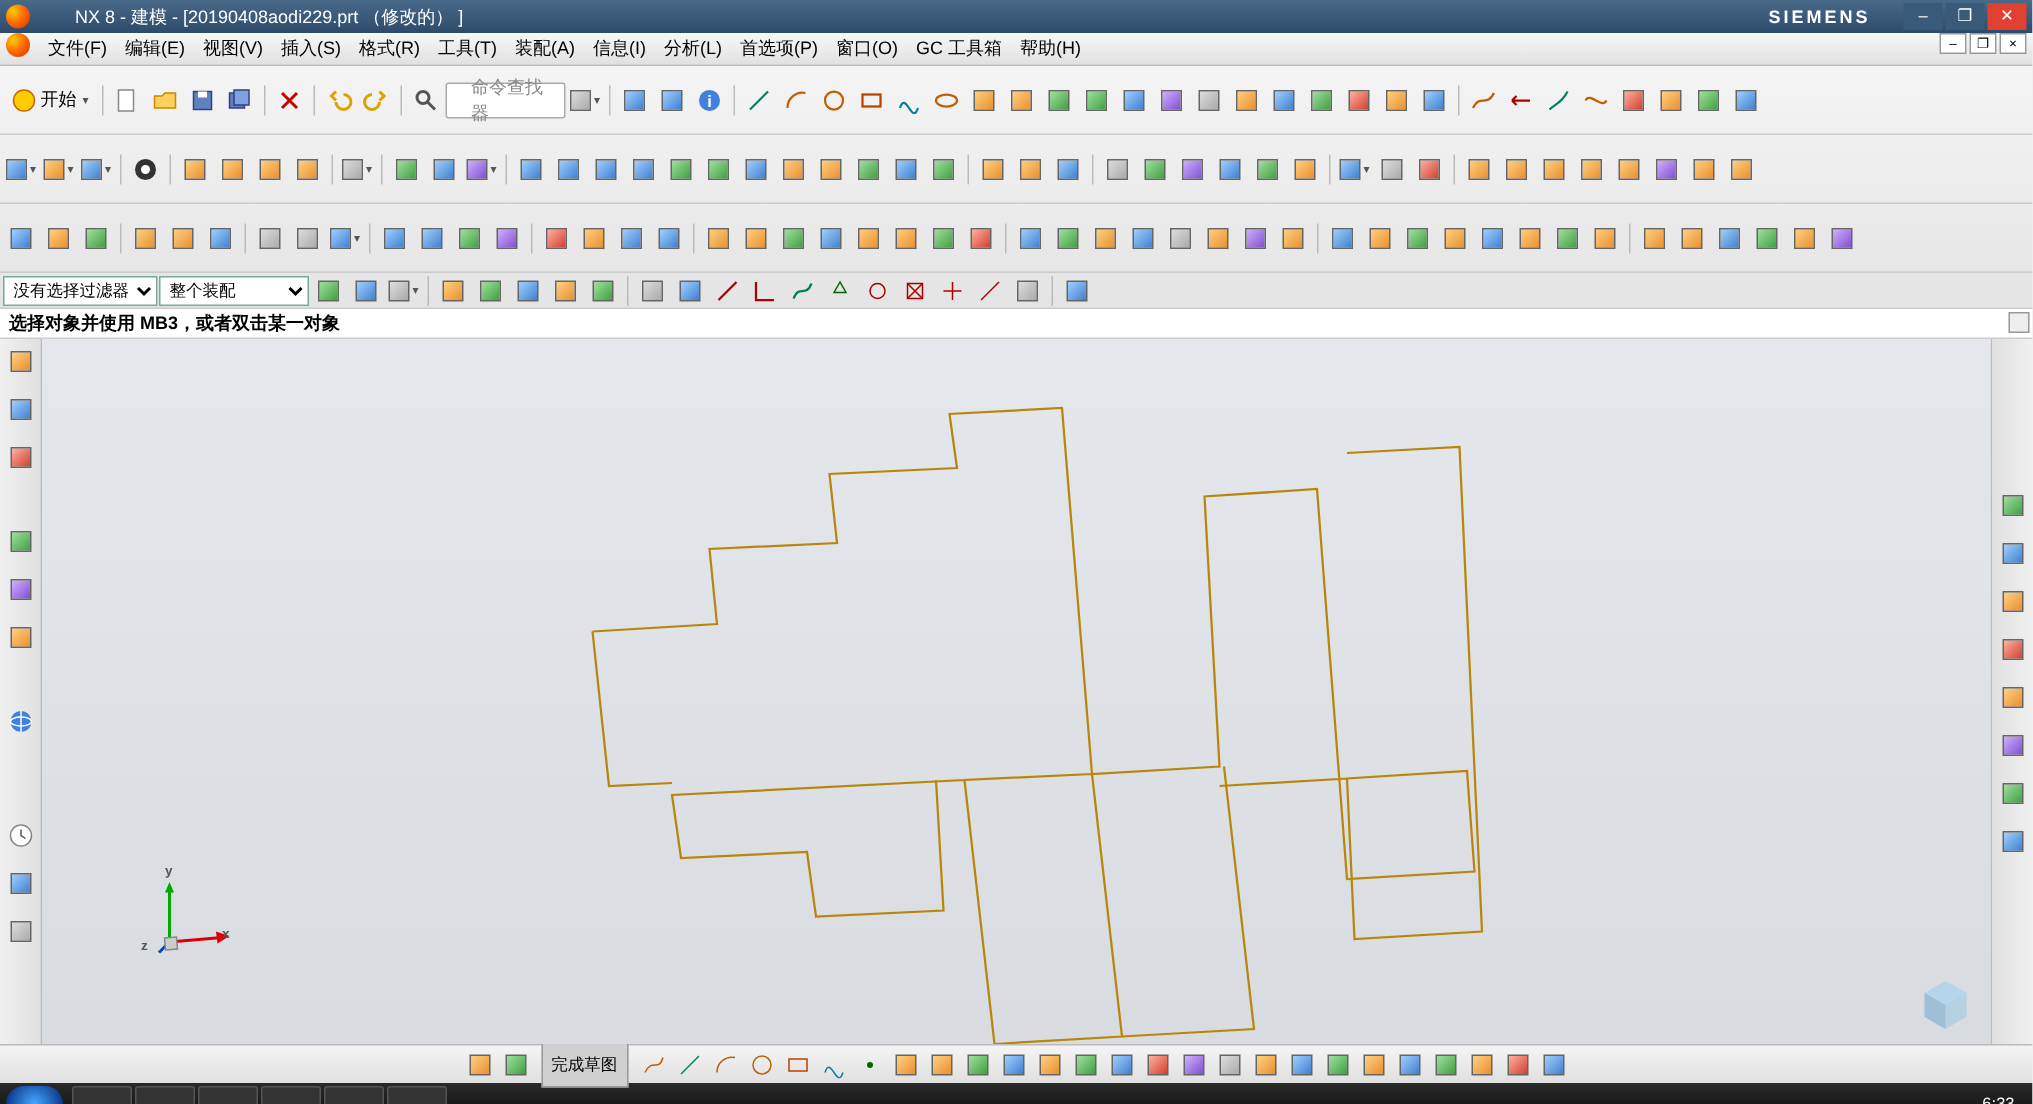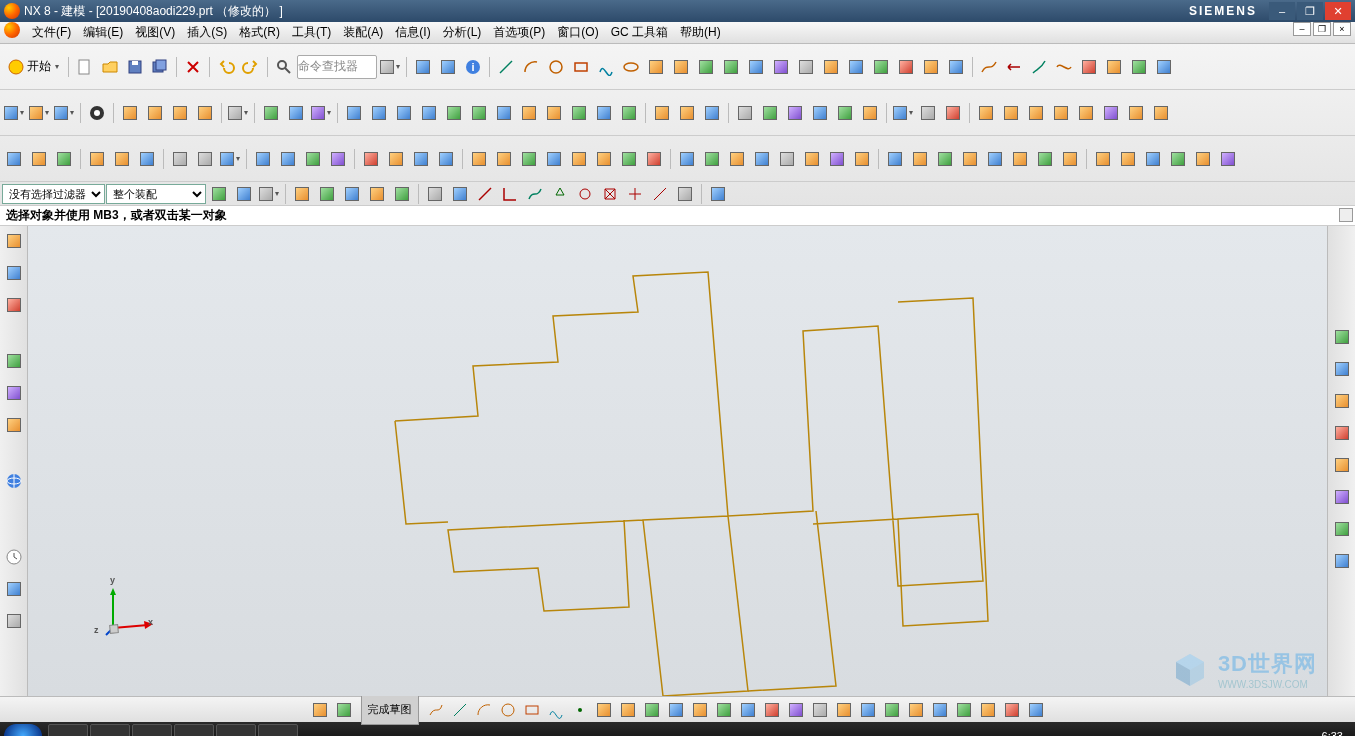--- a/index.html
+++ b/index.html
@@ -1,23 +1,23 @@
 <!DOCTYPE html>
 <html><head>
 <meta charset="utf-8">
 <style>
 * { margin: 0; padding: 0; box-sizing: border-box; font-family: "Microsoft YaHei", SimSun, Arial, sans-serif; }
 body { width: 1355px; height: 736px; overflow: hidden; background: #f0f0f0; font-size: 12px; }
 
 
 .titlebar { height: 22px; background: linear-gradient(#4a6a8a, #2d4a6a); color: #fff; display: flex; align-items: center; padding: 0 4px; }
 .titlebar .logo { width: 16px; height: 16px; background: radial-gradient(circle at 30% 30%, #ffcc00, #ff6600 50%, #cc3300); border-radius: 50%; margin-right: 4px; }
-.titlebar .title { flex: 0 0 auto; font-size: 12px; }
+.titlebar .title { flex: 0 0 auto; font-size: 12px; margin-left: 26px; }
 .titlebar .spacer { flex: 1; }
-.titlebar .brand { font-weight: bold; letter-spacing: 2px; margin-right: 10px; }
+.titlebar .brand { font-weight: bold; letter-spacing: 2px; margin-right: 20px; }
 .titlebar .winbtn { width: 26px; height: 18px; background: #3a5a7a; margin-left: 2px; text-align: center; line-height: 18px; color: #fff; font-size: 11px; cursor: pointer; }
 .titlebar .winbtn.close { background: #e04030; }
 
 
 .menubar { height: 22px; background: linear-gradient(#f8f8f8, #e0e0e0); border-bottom: 1px solid #bbb; display: flex; align-items: flex-start; padding: 0 4px; }
 .menubar .logo { width: 16px; height: 16px; background: radial-gradient(circle at 30% 30%, #ffcc00, #ff6600 50%, #cc3300); border-radius: 50%; margin-right: 6px; }
 .menubar .menu { padding: 0 6px; height: 100%; display: flex; align-items: center; cursor: pointer; font-size: 12px; }
 .menubar .winbtns { margin-left: auto; display: flex; }
 .menubar .winbtns .wb { width: 18px; height: 14px; border: 1px solid #999; margin-left: 2px; font-size: 9px; text-align: center; line-height: 12px; background: #fff; cursor: pointer; }
 
@@ -177,21 +177,21 @@
           <path d="M11 3l3 3-3 3" fill="none" stroke="#e0a000" stroke-width="2"></path>
         </svg>
       </div>
   <div class="tsep"></div>
   <div class="tbtn">
         <svg class="ticon" viewBox="0 0 18 18">
           <circle cx="7" cy="7" r="4" fill="none" stroke="#555" stroke-width="2"></circle>
           <path d="M10 10l5 5" stroke="#555" stroke-width="2"></path>
         </svg>
       </div>
-  <div class="tbtn wide" style="width:80px;border:1px solid #aaa;background:#fff;justify-content:flex-start;padding-left:0;">
+  <div class="tbtn wide" style="width:80px;border:1px solid #aaa;background:#fff;justify-content:flex-start;padding-left:16px;">
         <span style="color:#888;">命令查找器</span>
       </div>
   <div class="tbtn">
         <div class="ibox igray"></div>
         <span class="dd">▾</span>
       </div>
   <div class="tsep"></div>
   <div class="tbtn">
         <div class="ibox iblue"></div>
       </div>
@@ -778,24 +778,20 @@
     </div>
 
 
 
     <div class="watermark">
       <svg class="cube" viewBox="0 0 40 40">
           <path d="M20 4l14 8v16l-14 8-14-8V12z" fill="#5ab0e8" opacity="0.6"></path>
           <path d="M20 4l14 8-14 8-14-8z" fill="#8cd0ff" opacity="0.7"></path>
           <path d="M20 20v16l-14-8V12z" fill="#3a80b8" opacity="0.6"></path>
         </svg>
-      <div>
-        <div class="txt">3D世界网</div>
-        <div class="sub">WWW.3DSJW.COM</div>
-      </div>
     </div>
   </div>
 
   <div class="rightbar">
     <div class="rbtn">
         <div class="ibox igreen"></div>
       </div>
     <div class="rbtn">
         <div class="ibox iblue"></div>
       </div>

